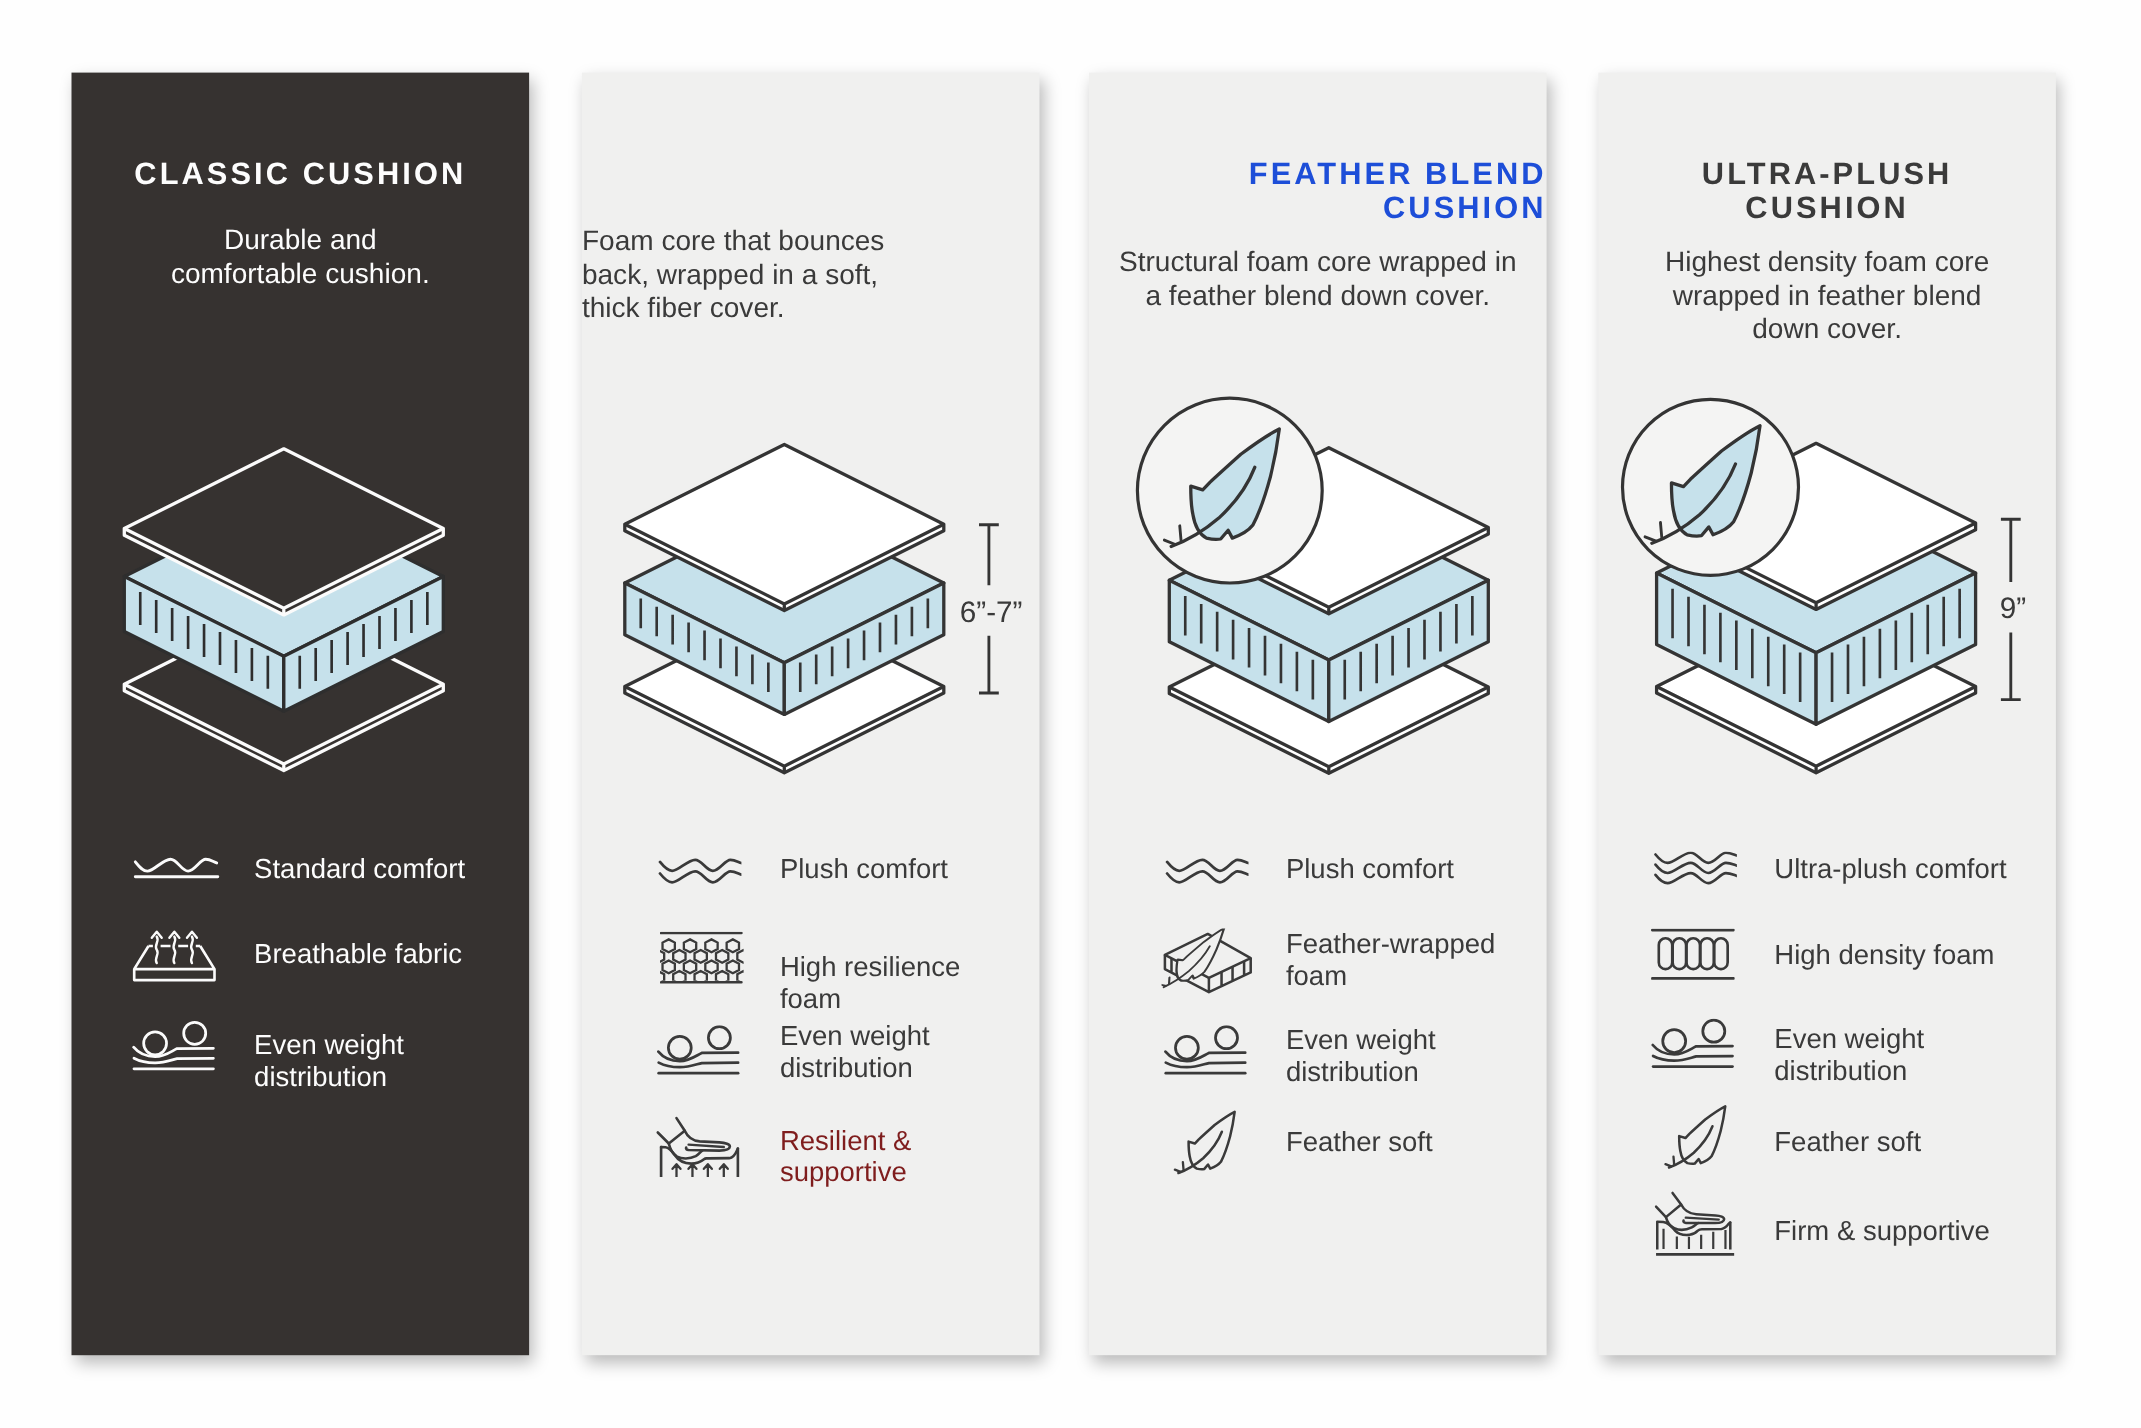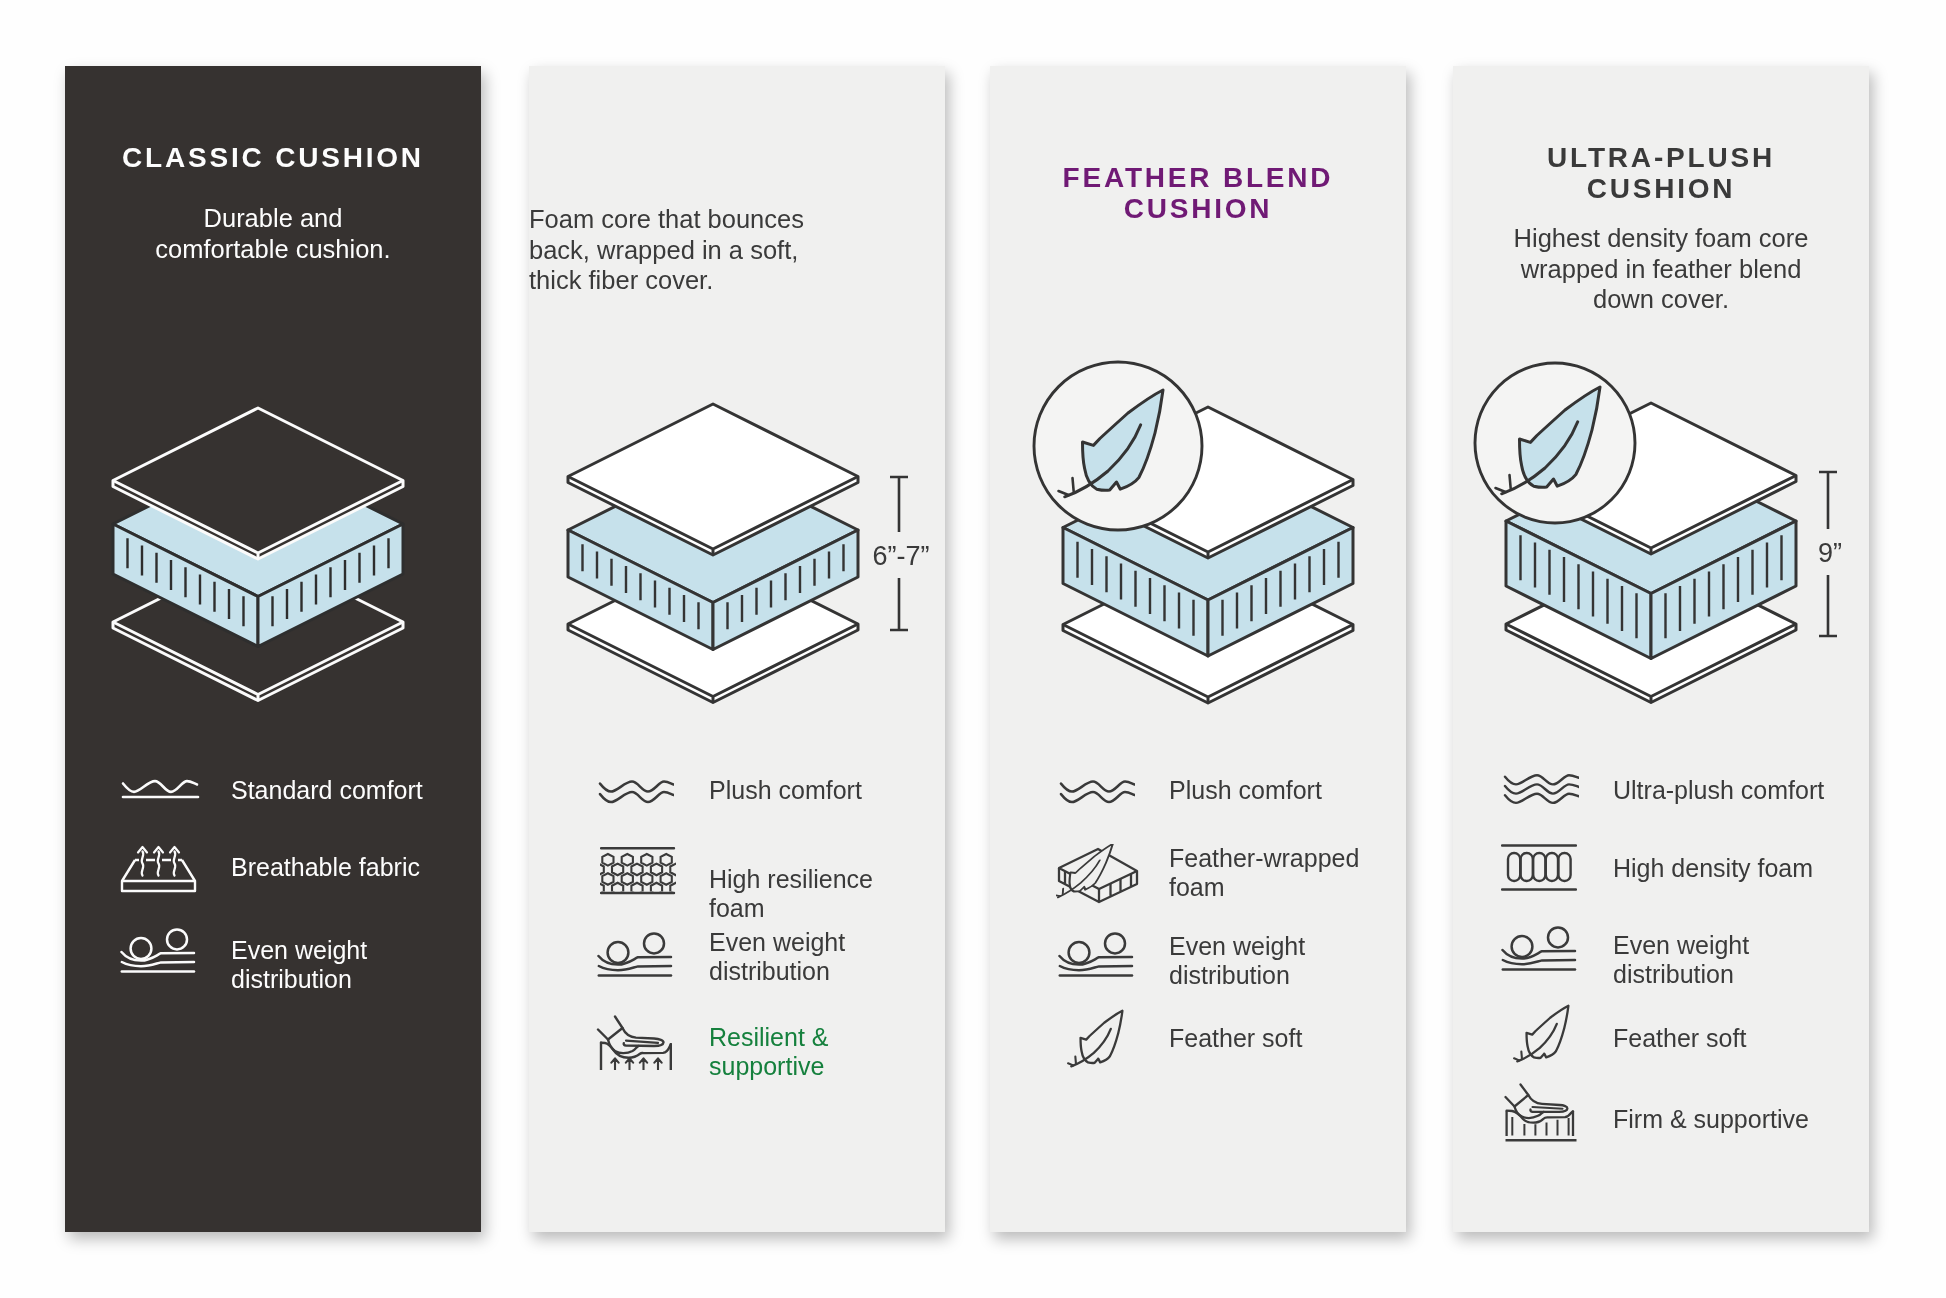--- a/index.html
+++ b/index.html
@@ -80,24 +80,25 @@
 <div style="position:absolute;left:180px;top:862.0px;line-height:29px;font-size:25px;color:#3a3a3a;">Even weight<br>distribution</div>
 <svg style="position:absolute;left:66px;top:944px" width="82" height="60" viewBox="0 -3 82 60">
       <path d="M20,3.5 L27.5,15 M3,16.5 L13,26.5 M13,26.5 L27.5,15" fill="none" stroke="#3a3a3a" stroke-width="2.4" stroke-linecap="round"></path>
       <path d="M13,26.5 C14,31 16,35.5 20.5,38.4 C25,40.9 32,40.7 37.5,38 C40.5,36.4 41.5,34 43.5,33" fill="none" stroke="#3a3a3a" stroke-width="2.4" stroke-linecap="round"></path>
       <path d="M28.8,30.2 C28.3,31.6 29.3,32.4 31,32.5 L59,33 C64.5,33 68.3,31.6 68.5,29.4 C68.7,27.3 64.5,25.8 59,25.5 L41,24.6 C33.5,24 30,20.5 27.5,15" fill="none" stroke="#3a3a3a" stroke-width="2.4" stroke-linecap="round" stroke-linejoin="round"></path>
       <path d="M31,27.6 L63,29.8" fill="none" stroke="#3a3a3a" stroke-width="2.2" stroke-linecap="round"></path>
       <path d="M6,29.8 L10,30 C13.5,30.5 15.5,33 18,36.5 C21,41 26,44.8 33.5,44.8 C39,44.8 42.5,42.8 45,40.8 C46.5,39.6 47,40.2 49,40.1 L68,39.9 C71,39.6 73.5,36.5 75,33 L75.8,31.2" fill="none" stroke="#3a3a3a" stroke-width="2.4" stroke-linecap="round"></path>
       <path d="M6,29.8 L6,57.5 M75.8,31.2 L75.8,57.5" stroke="#3a3a3a" stroke-width="2.4" stroke-linecap="round"></path>
       <path d="M20,56.8 L20,45.6 M16.4,49.6 L20,45.4 L23.6,49.6 M34.5,56.8 L34.5,45.6 M30.9,49.6 L34.5,45.4 L38.1,49.6 M48.5,56.8 L48.5,45.6 M44.9,49.6 L48.5,45.4 L52.1,49.6 M63,56.8 L63,45.6 M59.4,49.6 L63,45.4 L66.6,49.6" fill="none" stroke="#3a3a3a" stroke-width="2.1" stroke-linecap="round" stroke-linejoin="round"></path>
     </svg>
-<div style="position:absolute;left:180px;top:957.0px;line-height:29px;font-size:25px;color:#15803d;">Resilient &amp;<br>supportive</div>
+<div style="position:absolute;left:180px;top:957.0px;line-height:29px;font-size:25px;color:#7f1d1d;">Resilient &amp;<br>supportive</div>
   </div>
 <div style="position:absolute;left:990px;top:66px;width:416px;height:1166px;background:#f0f0ef;box-shadow:4px 7px 14px rgba(0,0,0,0.27);">
-    <div style="position:absolute;left:0;top:76px;width:100%;text-align:center;font-weight:bold;font-size:28px;letter-spacing:2.8px;line-height:31px;color:#701a75;margin-top:20px;">FEATHER BLEND<br>CUSHION</div>
+    <div style="position:absolute;left:0;top:76px;width:100%;text-align:right;font-weight:bold;font-size:28px;letter-spacing:2.8px;line-height:31px;color:#1d4ed8;">FEATHER BLEND<br>CUSHION</div>
+<div style="position:absolute;left:0;top:157px;width:100%;text-align:center;font-size:25.5px;line-height:30.5px;color:#3a3a3a;">Structural foam core wrapped in<br>a feather blend down cover.</div>
 <svg style="position:absolute;left:0;top:0" width="416" height="720" viewBox="0 0 416 720">
       <path d="M73.0,558.5 L218,486 L363.0,558.5 L363.0,564.5 L218,637.0 L73.0,564.5 Z" fill="#ffffff" stroke="#343434" stroke-width="3.0" stroke-linejoin="round"></path>
       <path d="M73.0,558.5 L218,631.0 L363.0,558.5 M218,631.0 L218,637.0" fill="none" stroke="#343434" stroke-width="3.0" stroke-linejoin="round"></path>
       <path d="M73.0,461.5 L218,389 L363.0,461.5 L218,534.0 Z" fill="#c6e1eb" stroke="#343434" stroke-width="3.0" stroke-linejoin="round"></path>
       <path d="M73.0,461.5 L218,534.0 L218,590.0 L73.0,517.5 Z" fill="#c6e1eb" stroke="#343434" stroke-width="3.0" stroke-linejoin="round"></path>
       <path d="M363.0,461.5 L218,534.0 L218,590.0 L363.0,517.5 Z" fill="#c6e1eb" stroke="#343434" stroke-width="3.0" stroke-linejoin="round"></path>
       <path d="M87.5,475.8 L87.5,511.8 M348.5,475.8 L348.5,511.8 M102.0,483.0 L102.0,519.0 M334.0,483.0 L334.0,519.0 M116.5,490.2 L116.5,526.2 M319.5,490.2 L319.5,526.2 M131.0,497.5 L131.0,533.5 M305.0,497.5 L305.0,533.5 M145.5,504.8 L145.5,540.8 M290.5,504.8 L290.5,540.8 M160.0,512.0 L160.0,548.0 M276.0,512.0 L276.0,548.0 M174.5,519.2 L174.5,555.2 M261.5,519.2 L261.5,555.2 M189.0,526.5 L189.0,562.5 M247.0,526.5 L247.0,562.5 M203.5,533.8 L203.5,569.8 M232.5,533.8 L232.5,569.8" fill="none" stroke="#343434" stroke-width="2.4"></path>
       <path d="M73.0,413.5 L218,341 L363.0,413.5 L363.0,419.5 L218,492.0 L73.0,419.5 Z" fill="#ffffff" stroke="#343434" stroke-width="3.0" stroke-linejoin="round"></path>
       <path d="M73.0,413.5 L218,486.0 L363.0,413.5 M218,486.0 L218,492.0" fill="none" stroke="#343434" stroke-width="3.0" stroke-linejoin="round"></path>
       <circle cx="128" cy="380" r="84" fill="#f4f4f3" stroke="#343434" stroke-width="2.9"></circle>

